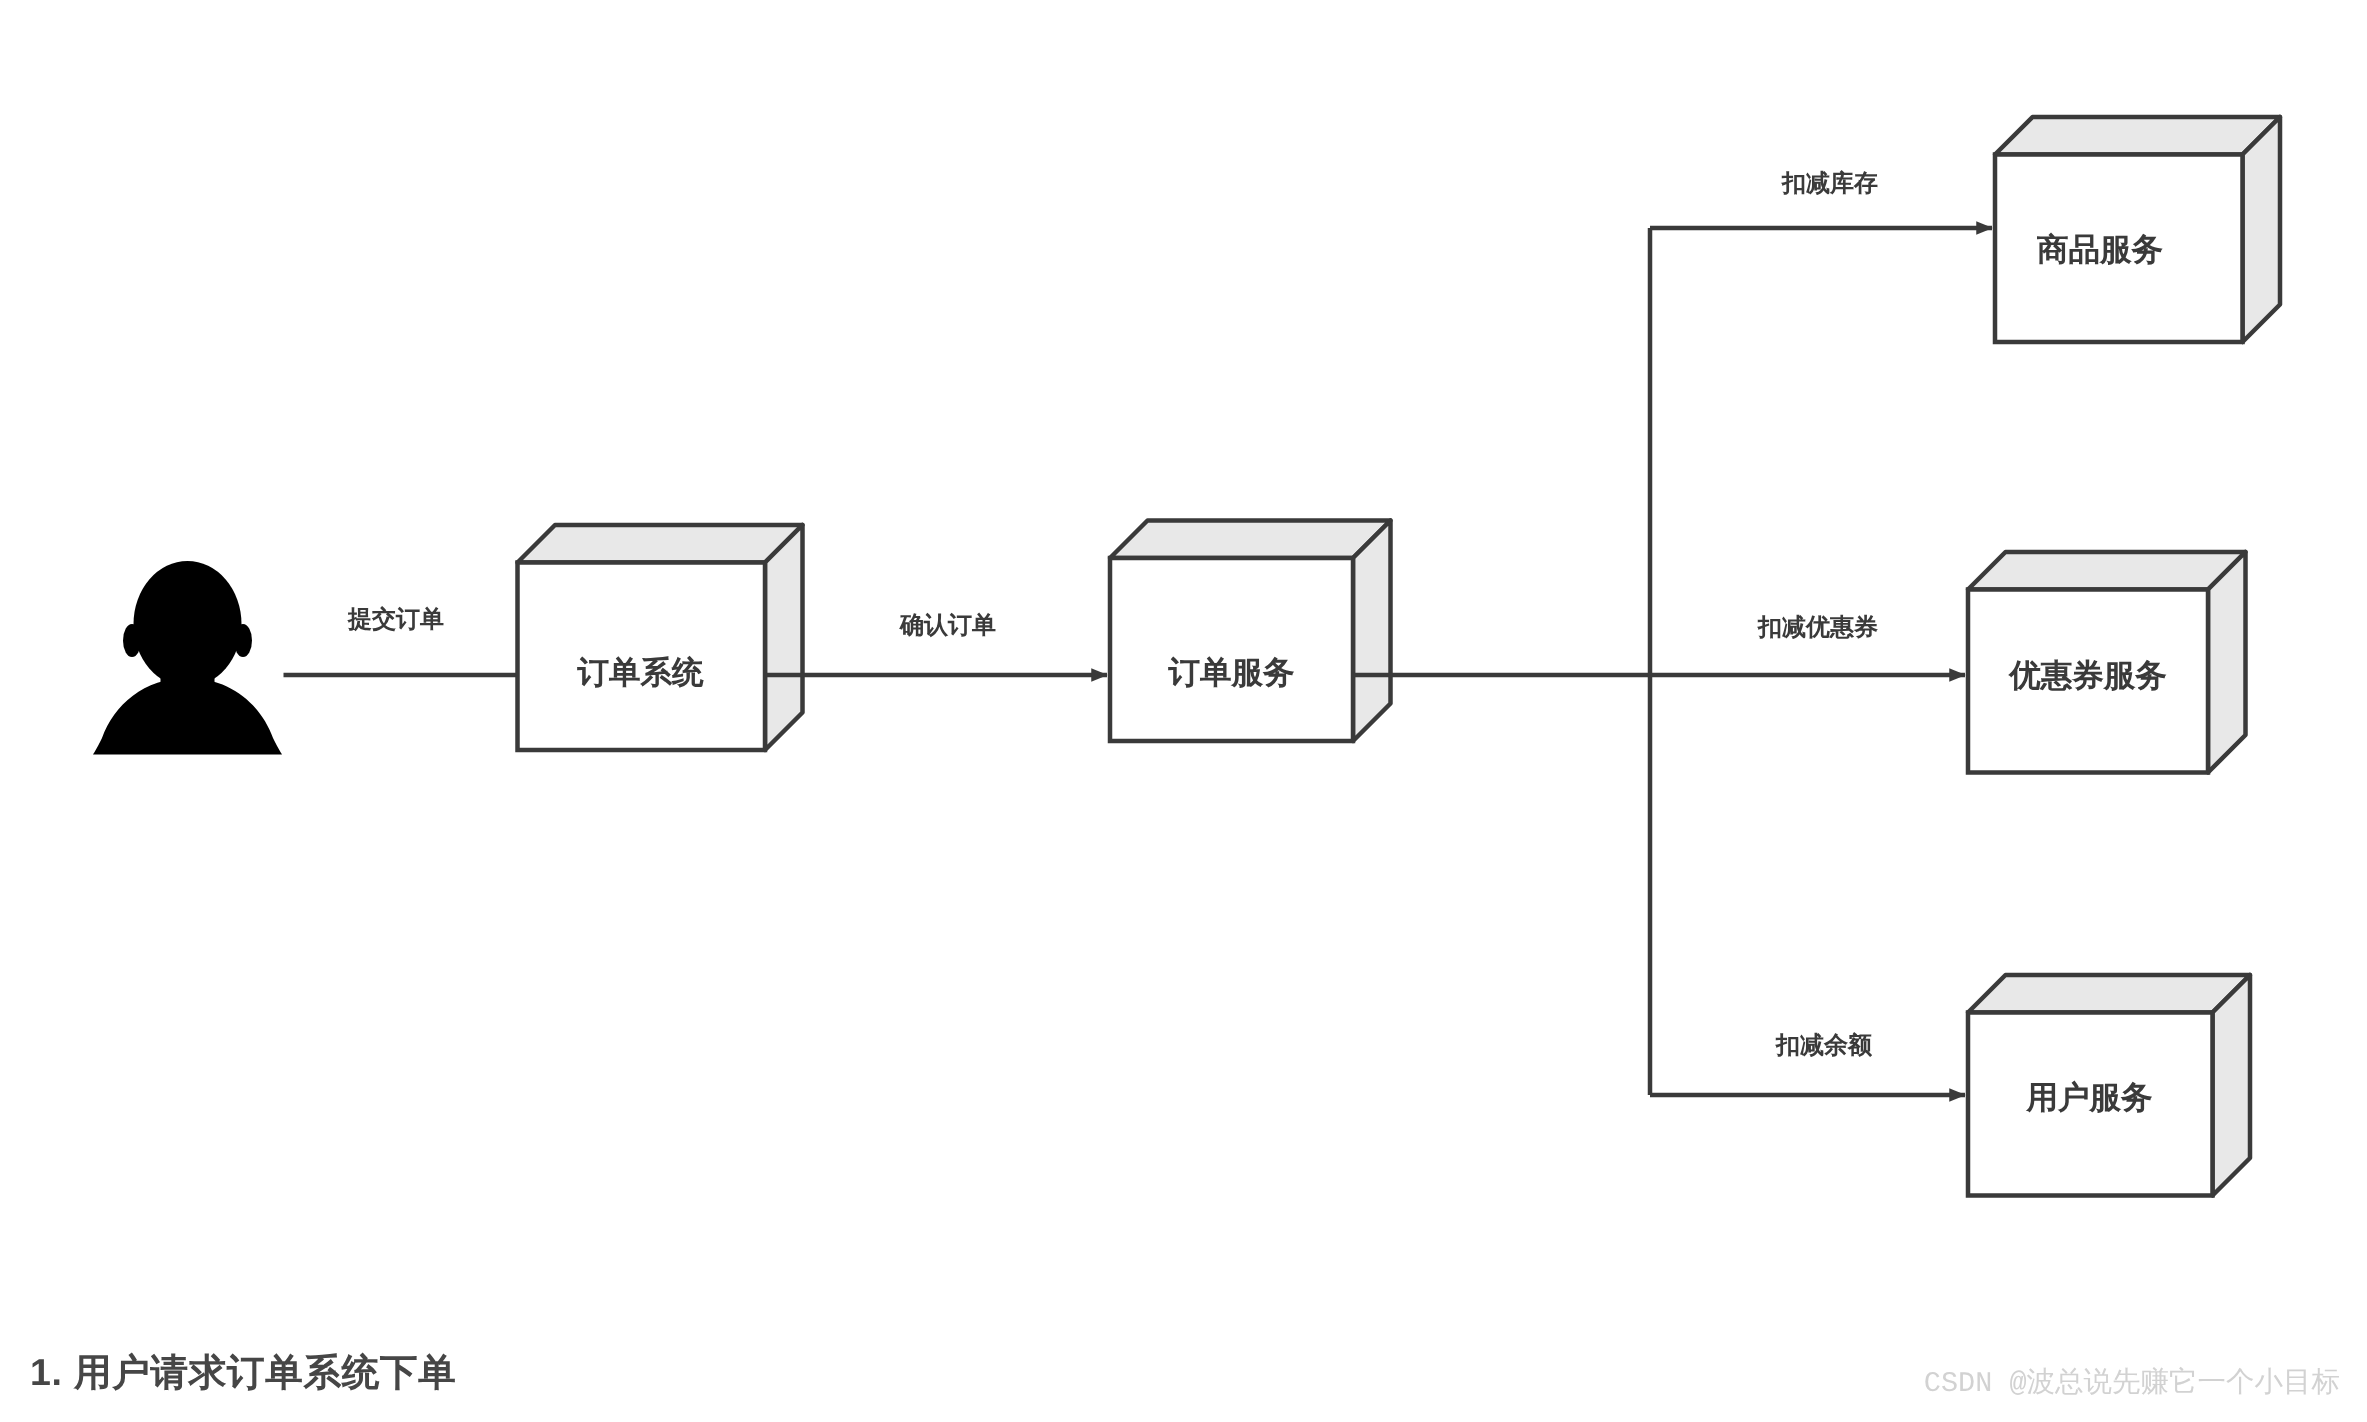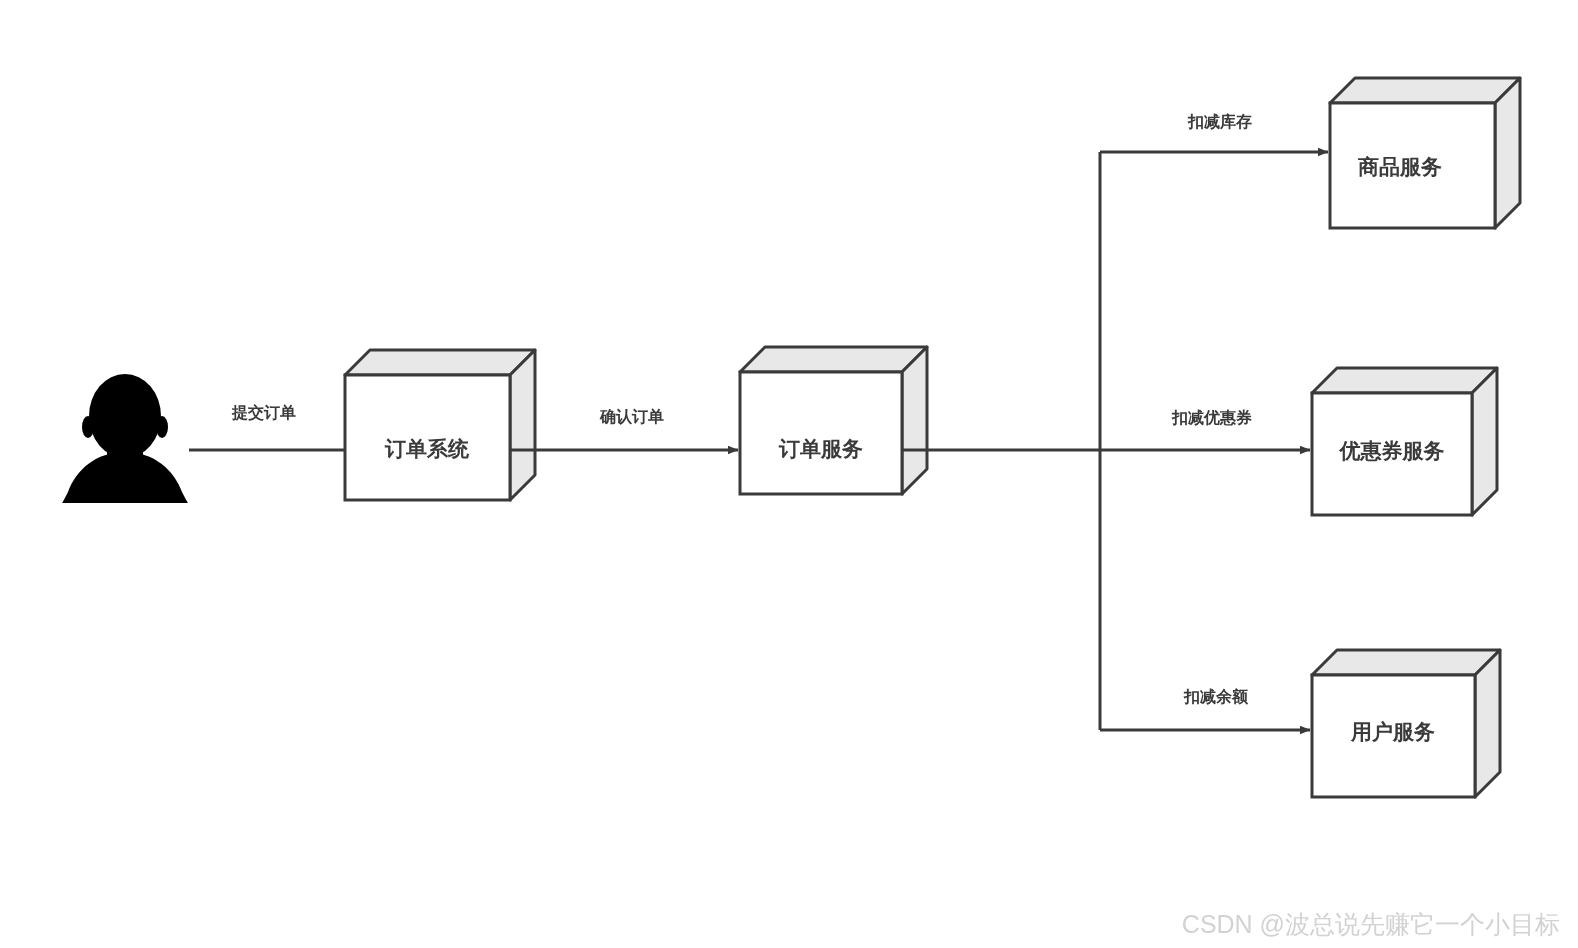--- a/index.html
+++ b/index.html
@@ -52,22 +52,22 @@
     font-weight: bold;
     font-size: 25px;
     color: #464646;
     letter-spacing: 0.5px;
     white-space: nowrap;
   }
   .watermark-text {
     position: absolute;
     right: 18px;
     top: 908px;
-    font-family: Liberation Sans, sans-serif;
-    font-size: 25px;
+    font-family: Liberation Mono, monospace;
+    font-size: 19px;
     color: #d2d2d2;
     white-space: nowrap;
   }
 </style>
 </head>
 <body>
 
 <div id="canvas-root">
 
   <svg class="diagram" viewBox="0 0 1578 948" xmlns="http://www.w3.org/2000/svg">
@@ -155,16 +155,17 @@
     </g>
 
     <g>
       <polygon points="1312,675 1337,650 1500,650 1475,675" fill="#e8e8e8" stroke="#3a3a3a" stroke-width="3" stroke-linejoin="round"></polygon>
       <polygon points="1475,675 1500,650 1500,772 1475,797" fill="#e8e8e8" stroke="#3a3a3a" stroke-width="3" stroke-linejoin="round"></polygon>
       <rect x="1312" y="675" width="163" height="122" fill="#ffffff" stroke="#3a3a3a" stroke-width="3"></rect>
       <text class="node-label" x="1393" y="733">用户服务</text>
     </g>
   </svg>
 
+  <div class="caption-text">1. 用户请求订单系统下单</div>
 
   <div class="watermark-text">CSDN @波总说先赚它一个小目标</div>
 
 </div>
 
 </body></html>

